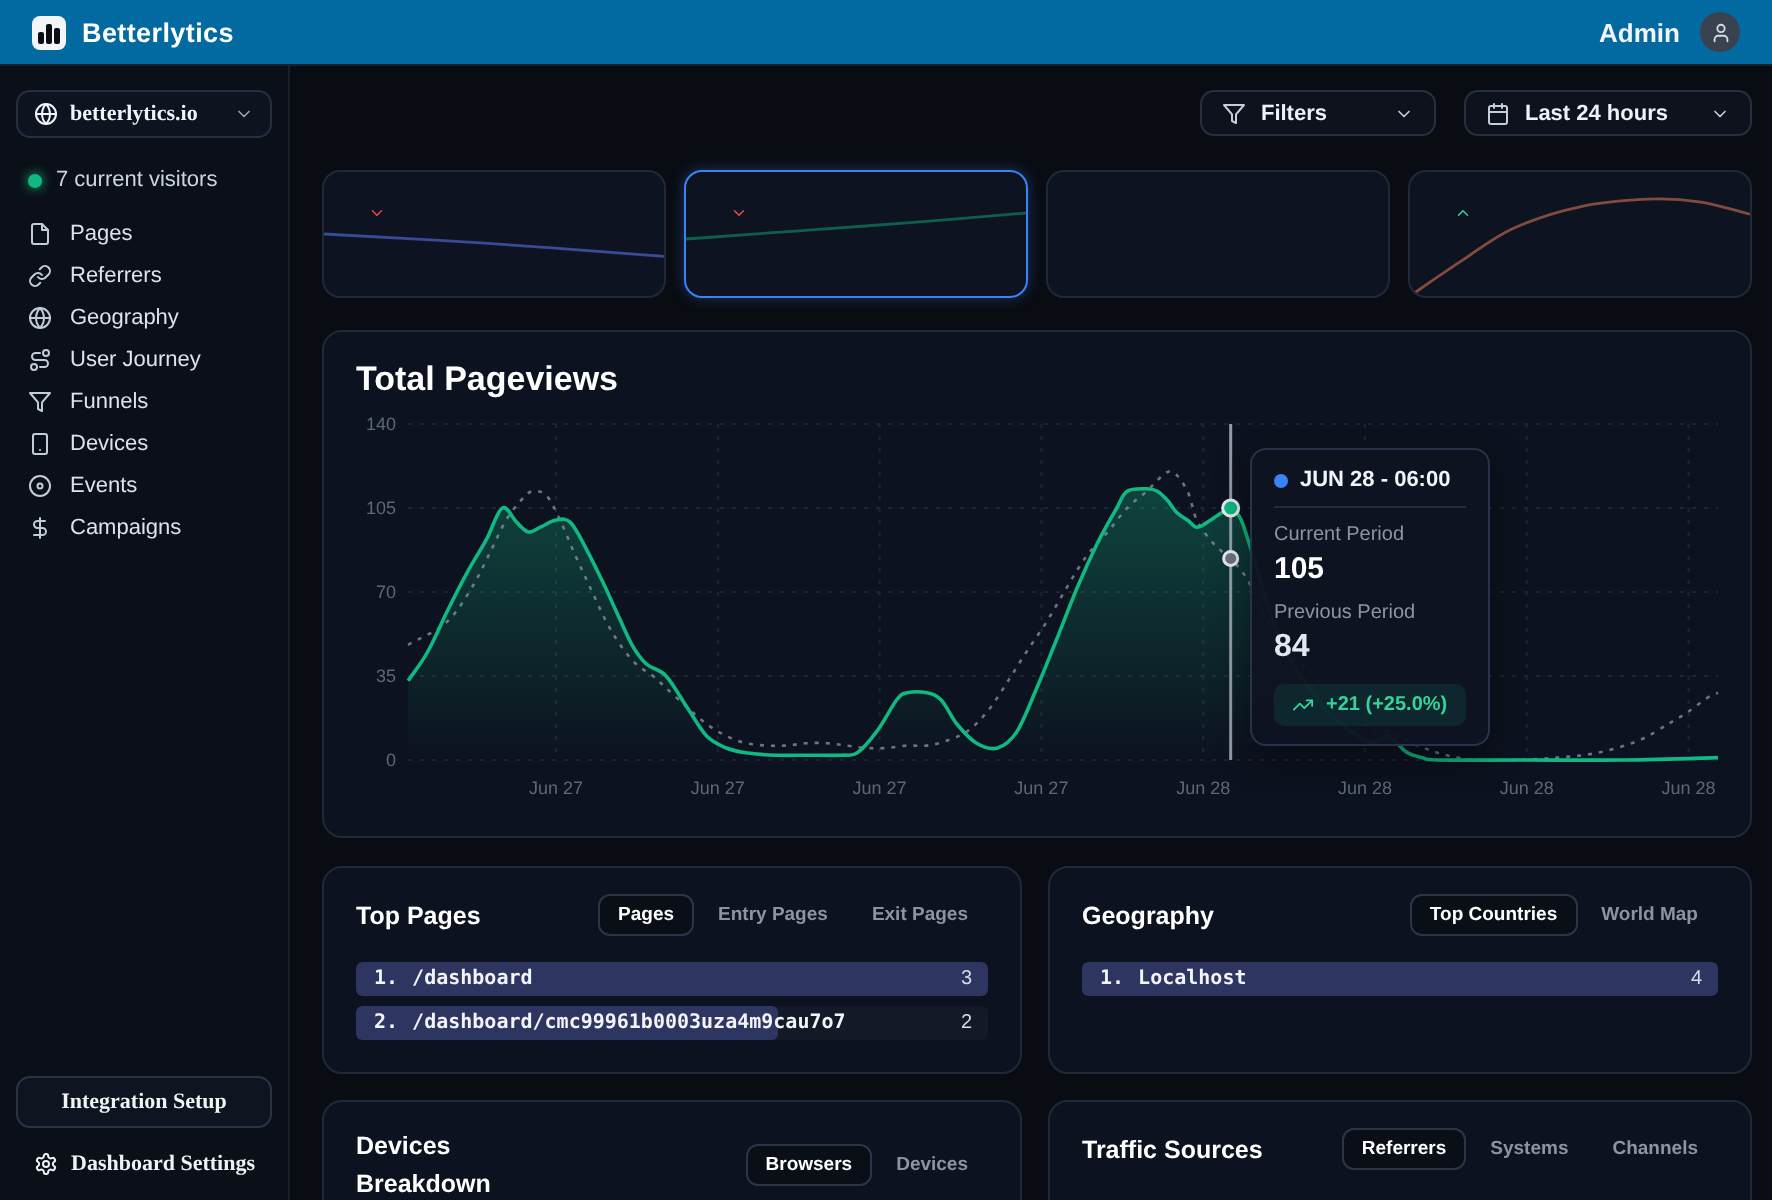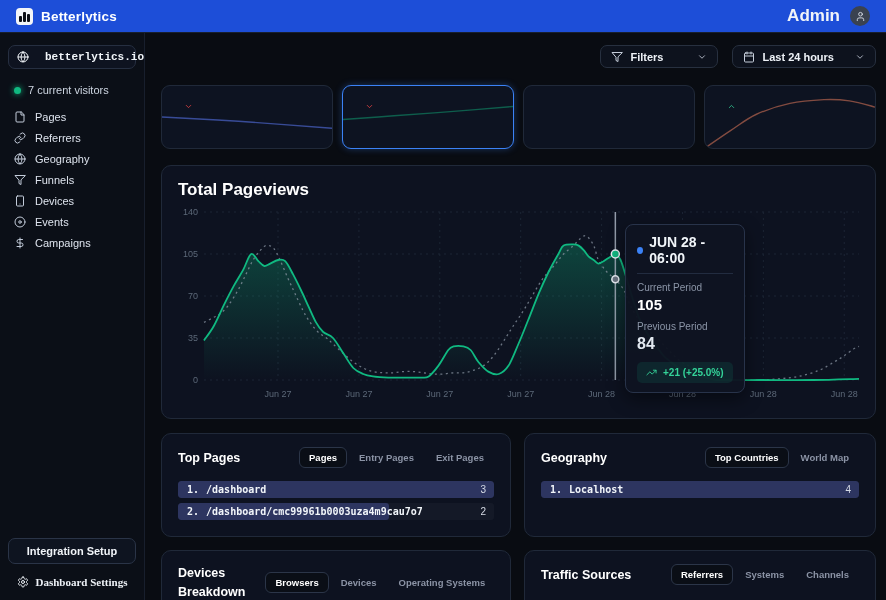--- a/index.html
+++ b/index.html
@@ -6,53 +6,53 @@
   body{width:886px;height:600px;position:relative;overflow:hidden;
        font-family:"Liberation Sans",sans-serif;color:#e5e9f0;font-size:11px;
        -webkit-font-smoothing:antialiased;}
   svg{display:block}
   .icon{display:inline-flex;align-items:center;justify-content:center;flex:0 0 auto;}
   .icon svg{width:12px;height:12px;stroke:currentColor;fill:none;stroke-width:2;stroke-linecap:round;stroke-linejoin:round;}
   .icon.sm svg{width:10px;height:10px;}
   .icon.xs svg{width:9px;height:9px;}
 
   
-  #topbar{position:absolute;top:0;left:0;right:0;height:31px;background:#1d4ed8;
+  #topbar{position:absolute;top:0;left:0;right:0;height:31px;background:#0369a1;
           border-bottom:1px solid #181f2d;display:flex;align-items:center;
           justify-content:space-between;padding:16px 16px;box-sizing:border-box;z-index:5;}
   .brand{display:flex;align-items:center;gap:8px;}
   .logo{width:17px;height:17px;background:#f3f5f8;border-radius:4px;display:flex;
         align-items:flex-end;justify-content:center;gap:1.5px;padding:3px 3px;box-sizing:border-box;}
   .logo i{display:block;width:3px;background:#0b0e15;border-radius:1px;}
   .logo i:nth-child(1){height:6px;}.logo i:nth-child(2){height:10px;}.logo i:nth-child(3){height:8px;}
   .brand-name{font-size:13.5px;font-weight:800;color:#fff;letter-spacing:.2px;}
   .top-right{display:flex;align-items:center;gap:10px;}
-  .admin-label{font-weight:700;font-size:17px;color:#f1f5f9;}
+  .admin-label{font-weight:700;font-size:13px;color:#f1f5f9;}
   .avatar{width:20px;height:20px;border-radius:50%;background:#3a4250;color:#d6dce6;
           display:flex;align-items:center;justify-content:center;cursor:pointer;}
   .avatar svg{width:11px;height:11px;}
 
   
   #sidebar{position:absolute;top:31px;left:0;bottom:0;width:145px;background:#0b0f17;
            border-right:1px solid #181f2d;box-sizing:border-box;display:flex;
            flex-direction:column;padding:14px 8px 10px;}
-  .site-select{display:flex;align-items:center;gap:16px;background:#0e1320;color:#f1f5f9;
+  .site-select{display:flex;align-items:center;gap:6px;background:#0e1320;color:#f1f5f9;
                border:1px solid #262f41;border-radius:7px;padding:5px 8px;font-size:11px;
-               font-weight:700;font-family:Liberation Mono, monospace;cursor:pointer;width:100%;box-sizing:border-box;}
+               font-weight:700;font-family:Liberation Serif, serif;cursor:pointer;width:100%;box-sizing:border-box;}
   .site-select .chev{margin-left:auto;color:#9aa4b4;}
   .visitors{display:flex;align-items:center;gap:7px;margin:15px 6px 10px;color:#cdd5e1;font-size:11px;}
   .live-dot{width:7px;height:7px;border-radius:50%;background:#10b981;box-shadow:0 0 6px #10b981;}
   #nav-list{display:flex;flex-direction:column;}
   .nav-item{display:flex;align-items:center;gap:9px;padding:4px 6px;height:21px;
             box-sizing:border-box;border-radius:6px;color:#dde3ed;cursor:pointer;font-size:11px;}
   .nav-item .icon{color:#c3ccda;}
   .side-bottom{margin-top:auto;}
   .integration{display:block;width:100%;background:#0e1420;border:1px solid #2a3447;
                border-radius:7px;color:#f1f5f9;font-weight:700;font-size:11px;padding:6px 0;
-               font-family:Liberation Sans, sans-serif;cursor:pointer;}
+               font-family:Liberation Serif, serif;cursor:pointer;}
   .settings{display:flex;align-items:center;justify-content:center;gap:7px;margin-top:10px;
             font-weight:700;font-size:11px;color:#eef2f7;cursor:pointer;padding:2px 0;font-family:Liberation Serif, serif;}
 
   
   #main{position:absolute;top:31px;left:145px;right:0;bottom:0;background:#090c12;
         padding:14px 10px 0 16px;box-sizing:border-box;overflow:hidden;}
   .controls{display:flex;justify-content:flex-end;gap:14px;margin-bottom:17px;}
   .ctrl-btn{display:flex;align-items:center;gap:7px;height:23px;background:#0d121d;
             border:1px solid #27303f;border-radius:7px;padding:0 10px;color:#eef2f7;
             font-size:11px;font-weight:700;font-family:inherit;cursor:pointer;box-sizing:border-box;}
@@ -73,21 +73,21 @@
   .stat-delta.down{color:#ef4444;}.stat-delta.up{color:#34d399;}
 
   
   .chart-card{background:#0d1220;border:1px solid #202939;border-radius:10px;
               padding:14px 16px 6px;height:254px;box-sizing:border-box;margin-bottom:14px;}
   .chart-title{font-size:17px;font-weight:700;color:#fff;}
   .chart-wrap{position:relative;height:198px;margin-top:6px;}
   .tooltip{position:absolute;left:447px;top:18px;width:120px;background:rgba(14,20,33,.97);
            border:1px solid #28334a;border-radius:8px;padding:9px 11px;box-sizing:border-box;
            box-shadow:0 6px 18px rgba(0,0,0,.45);}
-  .tt-head{display:flex;align-items:center;gap:6px;font-size:14px;font-weight:800;color:#f1f5f9;
+  .tt-head{display:flex;align-items:center;gap:6px;font-size:11px;font-weight:800;color:#f1f5f9;
            padding-bottom:7px;border-bottom:1px solid #222c40;margin-bottom:8px;}
   .tt-dot{width:7px;height:7px;border-radius:50%;background:#3b82f6;}
   .tt-label{font-size:10px;color:#8b95a7;margin-bottom:3px;}
   .tt-cur{font-size:15px;font-weight:800;color:#fff;margin-bottom:8px;}
   .tt-prev{font-size:16px;font-weight:600;color:#e2e8f0;margin-bottom:9px;}
   .tt-badge{display:inline-flex;align-items:center;gap:6px;background:rgba(16,185,129,.12);
             color:#34d399;font-size:10px;font-weight:800;border-radius:5px;padding:5px 9px;}
   .tt-badge .icon svg{width:11px;height:11px;}
 
   
@@ -176,20 +176,30 @@
       </div>
       <div class="nav-item">
         <span class="icon">
           <svg viewBox="0 0 24 24">
             <circle cx="12" cy="12" r="10"></circle>
             <path d="M2 12h20"></path>
             <path d="M12 2a15.3 15.3 0 0 1 4 10 15.3 15.3 0 0 1-4 10 15.3 15.3 0 0 1-4-10 15.3 15.3 0 0 1 4-10z"></path>
           </svg>
         </span>
         <span>Geography</span>
+      </div>
+      <div class="nav-item">
+        <span class="icon">
+          <svg viewBox="0 0 24 24">
+            <circle cx="6" cy="19" r="3"></circle>
+            <circle cx="18" cy="5" r="3"></circle>
+            <path d="M12 19h4.5a3.5 3.5 0 0 0 0-7h-9a3.5 3.5 0 0 1 0-7H12"></path>
+          </svg>
+        </span>
+        <span>User Journey</span>
       </div>
       <div class="nav-item">
         <span class="icon">
           <svg viewBox="0 0 24 24">
             <path d="M22 3H2l8 9.46V19l4 2v-8.54z"></path>
           </svg>
         </span>
         <span>Funnels</span>
       </div>
       <div class="nav-item">
@@ -440,21 +450,20 @@
           </div>
         </div>
     </section>
 
     <section class="card">
       <div class="card-head">
         <div class="card-title wrap">Devices Breakdown</div>
         <div class="tabs">
             <span class="tab active">Browsers</span>
             <span class="tab">Devices</span>
-            <span class="tab">Operating Systems</span>
           </div>
       </div>
       <div class="rows"></div>
     </section>
 
     <section class="card">
       <div class="card-head">
         <div class="card-title">Traffic Sources</div>
         <div class="tabs">
             <span class="tab active">Referrers</span>

